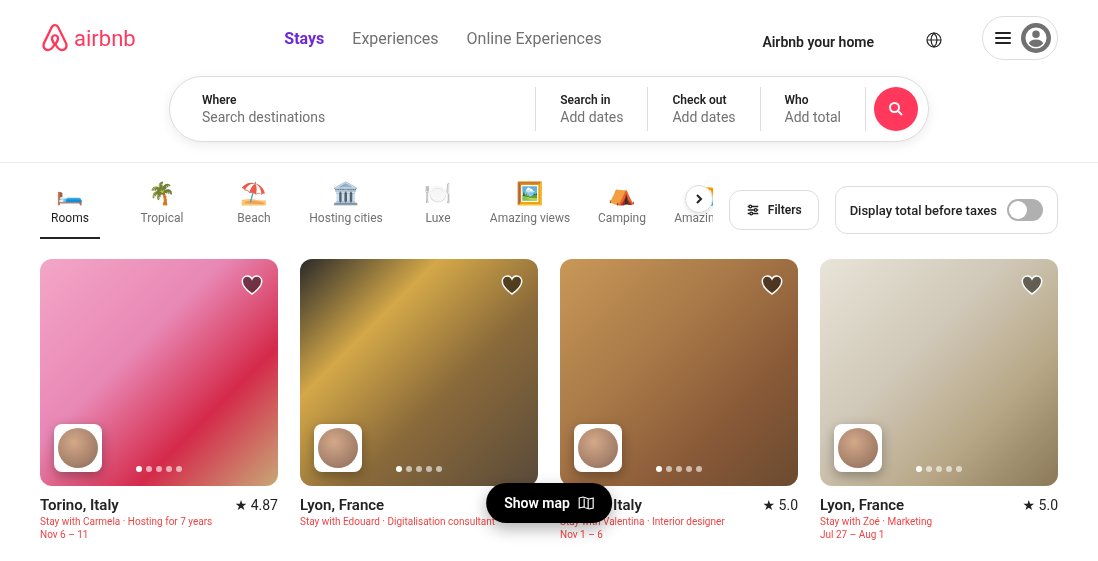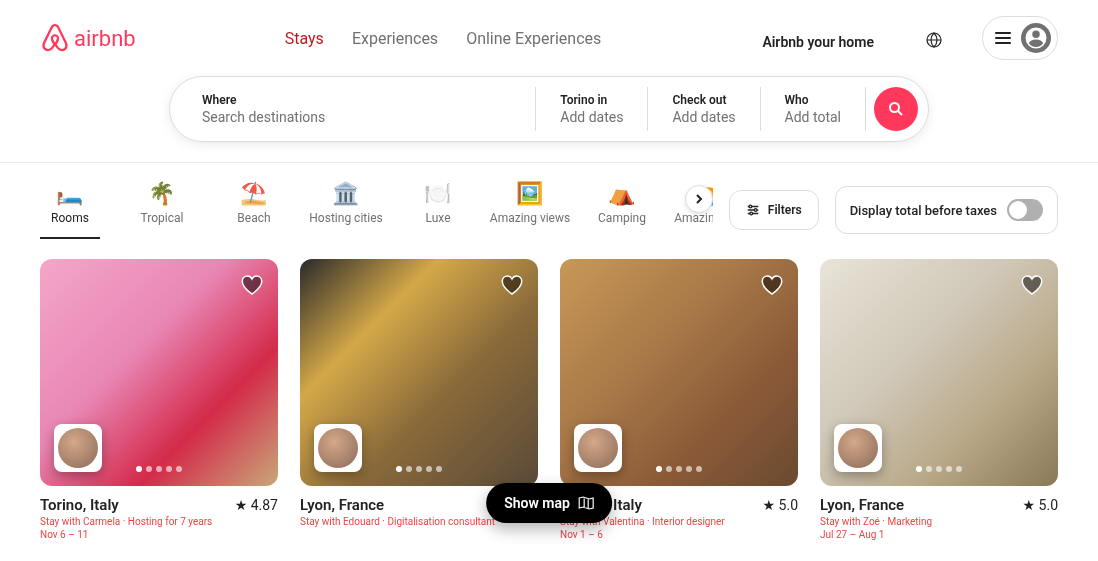--- a/index.html
+++ b/index.html
@@ -2,21 +2,21 @@
 <html><head>
 <meta charset="utf-8">
 <style>
 *{margin:0;padding:0;box-sizing:border-box;font-family:-apple-system,BlinkMacSystemFont,"Segoe UI",Roboto,sans-serif}
 body{background:#fff;color:#222}
 .header{display:flex;align-items:center;justify-content:space-between;padding:16px 40px}
 .logo{display:flex;align-items:center;gap:4px;color:#ff385c;font-weight:400;font-size:22px}
 .logo svg{width:30px;height:32px}
 .nav-tabs{display:flex;gap:28px}
 .nav-tab{font-size:16px;color:#717171;cursor:pointer;padding:8px 0}
-.nav-tab.active{color:#b91c1c;font-weight:400}
+.nav-tab.active{color:#6d28d9;font-weight:700}
 .header-right{display:flex;align-items:flex-end;gap:28px}
 .host-link{font-size:14px;font-weight:600;cursor:pointer;padding:10px 12px;border-radius:22px}
 .globe-btn{width:40px;height:40px;display:flex;align-items:center;justify-content:center;border-radius:50%;cursor:pointer}
 .user-menu{display:flex;align-items:center;gap:10px;padding:6px 6px 6px 12px;border:1px solid #ddd;border-radius:24px;cursor:pointer;background:#fff}
 .hamburger{width:16px;height:12px;display:flex;flex-direction:column;justify-content:space-between}
 .hamburger span{height:2px;background:#222;border-radius:2px}
 .avatar{width:30px;height:30px;background:#717171;border-radius:50%;display:flex;align-items:center;justify-content:center}
 .avatar svg{width:24px;height:24px;fill:#fff}
 .search-wrap{display:flex;justify-content:center;padding:0 40px 20px}
 .search-bar{display:flex;align-items:center;background:#fff;border:1px solid #ddd;border-radius:40px;box-shadow:0 3px 12px rgba(0,0,0,.08);padding:10px 10px 10px 0;width:760px;max-width:100%}
@@ -99,21 +99,21 @@
   </div>
 </div>
 
 <div class="search-wrap">
   <div class="search-bar">
     <div class="search-cell">
       <div class="lbl">Where</div>
       <div class="val">Search destinations</div>
     </div>
     <div class="search-cell">
-      <div class="lbl">Torino in</div>
+      <div class="lbl">Search in</div>
       <div class="val">Add dates</div>
     </div>
     <div class="search-cell">
       <div class="lbl">Check out</div>
       <div class="val">Add dates</div>
     </div>
     <div class="search-cell">
       <div class="lbl">Who</div>
       <div class="val">Add total</div>
     </div>

